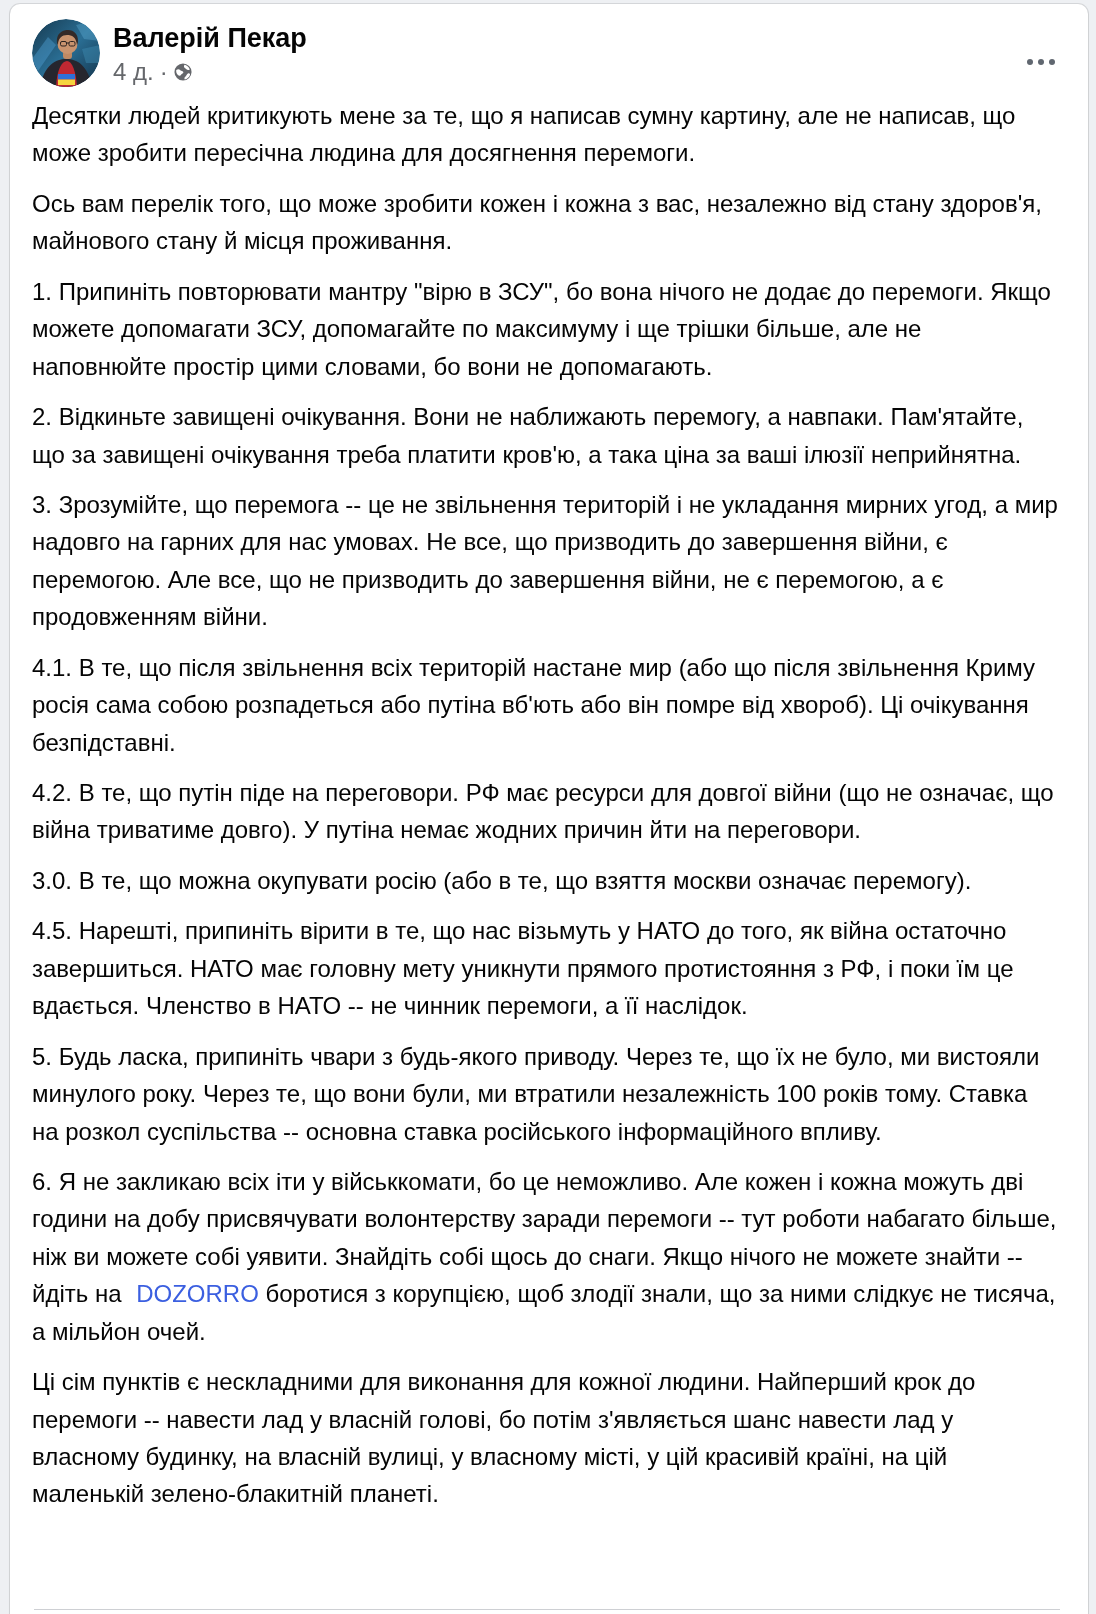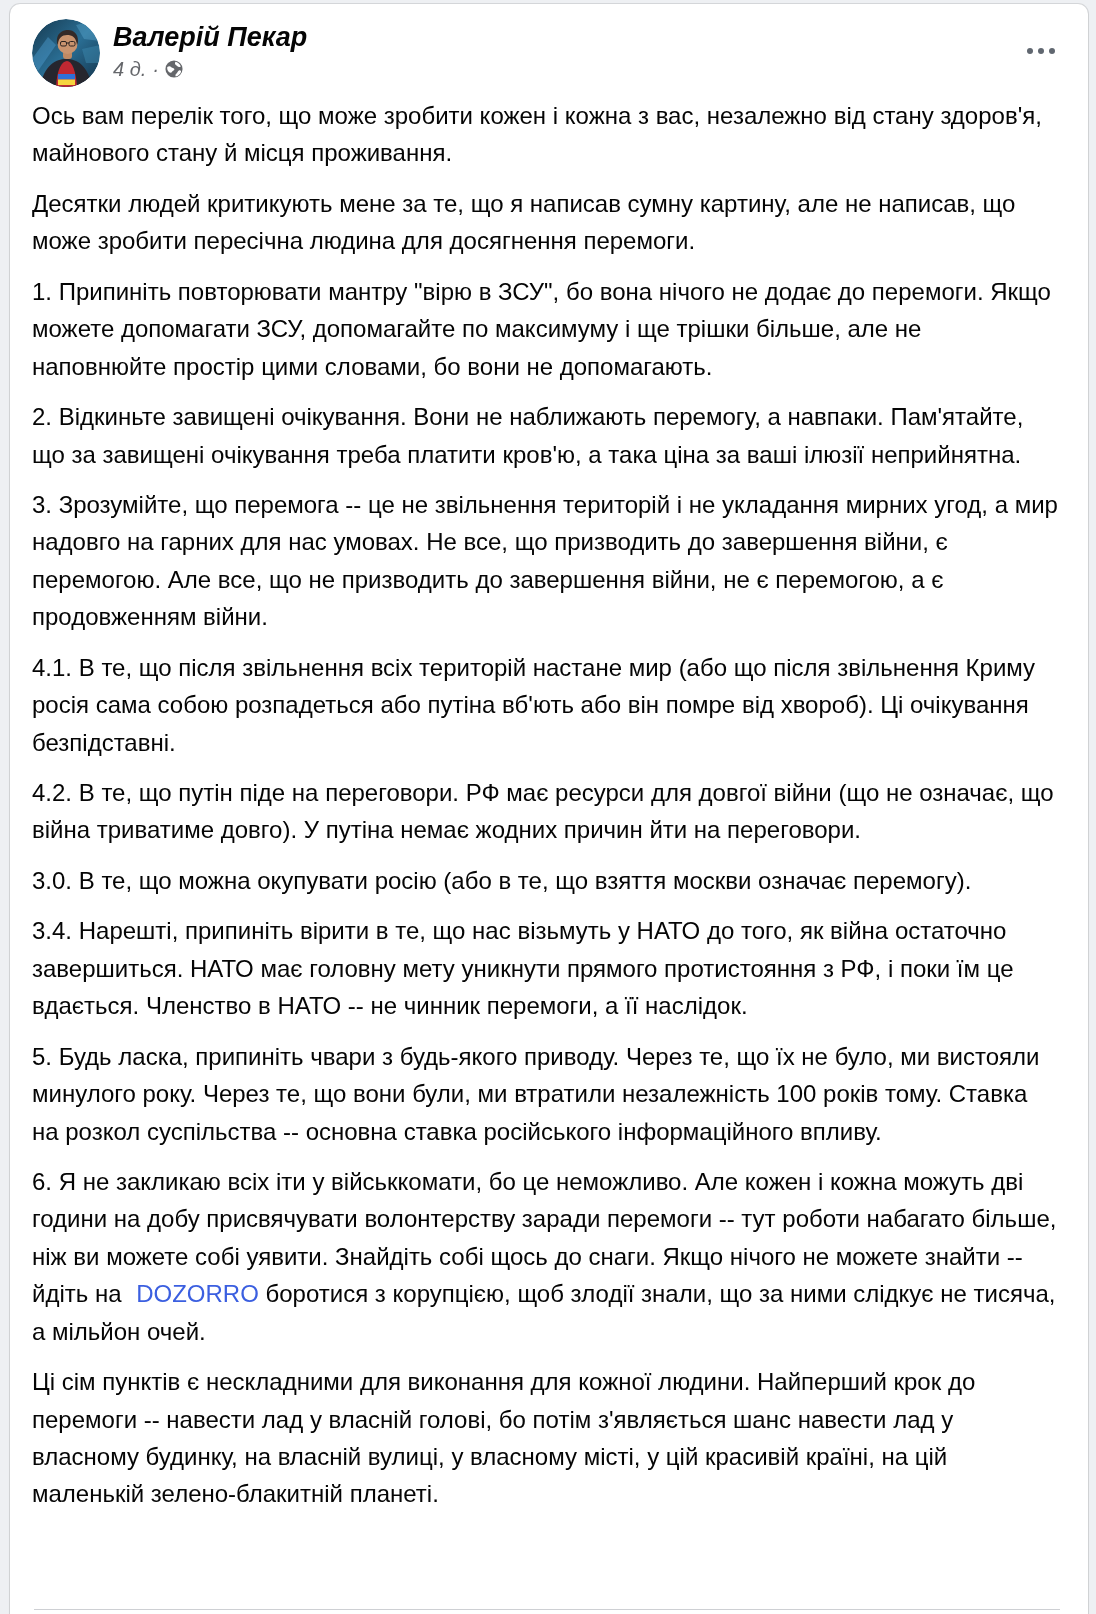--- a/index.html
+++ b/index.html
@@ -15,23 +15,22 @@
     background: #ffffff;
     border-radius: 10px 10px 0 0;
     box-shadow: 0 0 0 1px rgba(0,0,0,0.10), 0 1px 2px rgba(0,0,0,0.10);
     display: flex;
     flex-direction: column;
     overflow: hidden;
   }
   
   .post-header {
     display: flex;
-    align-items: flex-start;
+    align-items: center;
     padding: 15px 20px 0 22px;
-    font-style: italic;
   }
   .avatar {
     width: 68px; height: 68px;
     border-radius: 50%;
     overflow: hidden;
     flex: 0 0 68px;
     display: block;
     cursor: pointer;
   }
   .hinfo { margin-left: 13px; padding-top: 2px; }
@@ -41,21 +40,21 @@
     color: var(--text, #050505);
     text-decoration: none;
     line-height: 1.25;
     display: inline-block;
   }
   .meta {
     margin-top: 3px;
     display: flex;
     align-items: center;
     gap: 6px;
-    font-size: 20px;
+    font-size: 24px;
     color: var(--muted, #65676b);
   }
   .meta a { color: var(--muted, #65676b); text-decoration: none; }
   .globe { display: inline-flex; align-items: center; }
   .more-btn {
     margin-left: auto;
     margin-top: 20px;
     background: none;
     border: none;
     cursor: pointer;
@@ -147,29 +146,29 @@
     <button class="more-btn" aria-label="more">
       <svg width="34" height="12" viewBox="0 0 34 12">
         <circle cx="6" cy="6" r="3" fill="#606770"></circle>
         <circle cx="17" cy="6" r="3" fill="#606770"></circle>
         <circle cx="28" cy="6" r="3" fill="#606770"></circle>
       </svg>
     </button>
   </header>
 
   <div class="post-text">
+      <p>Десятки людей критикують мене за те, що я написав сумну картину, але не написав, що може зробити пересічна людина для досягнення перемоги.</p>
       <p>Ось вам перелік того, що може зробити кожен і кожна з вас, незалежно від стану здоров'я, майнового стану й місця проживання.</p>
-      <p>Десятки людей критикують мене за те, що я написав сумну картину, але не написав, що може зробити пересічна людина для досягнення перемоги.</p>
       <p>1. Припиніть повторювати мантру "вірю в ЗСУ", бо вона нічого не додає до перемоги. Якщо можете допомагати ЗСУ, допомагайте по максимуму і ще трішки більше, але не наповнюйте простір цими словами, бо вони не допомагають.</p>
       <p>2. Відкиньте завищені очікування. Вони не наближають перемогу, а навпаки. Пам'ятайте, що за завищені очікування треба платити кров'ю, а така ціна за ваші ілюзії неприйнятна.</p>
       <p>3. Зрозумійте, що перемога -- це не звільнення територій і не укладання мирних угод, а мир надовго на гарних для нас умовах. Не все, що призводить до завершення війни, є перемогою. Але все, що не призводить до завершення війни, не є перемогою, а є продовженням війни.</p>
       <p>4.1. В те, що після звільнення всіх територій настане мир (або що після звільнення Криму росія сама собою розпадеться або путіна вб'ють або він помре від хвороб). Ці очікування безпідставні.</p>
       <p>4.2. В те, що путін піде на переговори. РФ має ресурси для довгої війни (що не означає, що війна триватиме довго). У путіна немає жодних причин йти на переговори.</p>
       <p>3.0. В те, що можна окупувати росію (або в те, що взяття москви означає перемогу).</p>
-      <p>3.4. Нарешті, припиніть вірити в те, що нас візьмуть у НАТО до того, як війна остаточно завершиться. НАТО має головну мету уникнути прямого протистояння з РФ, і поки їм це вдається. Членство в НАТО -- не чинник перемоги, а її наслідок.</p>
+      <p>4.5. Нарешті, припиніть вірити в те, що нас візьмуть у НАТО до того, як війна остаточно завершиться. НАТО має головну мету уникнути прямого протистояння з РФ, і поки їм це вдається. Членство в НАТО -- не чинник перемоги, а її наслідок.</p>
       <p>5. Будь ласка, припиніть чвари з будь-якого приводу. Через те, що їх не було, ми вистояли минулого року. Через те, що вони були, ми втратили незалежність 100 років тому. Ставка на розкол суспільства -- основна ставка російського інформаційного впливу.</p>
       <p>6. Я не закликаю всіх іти у військкомати, бо це неможливо. Але кожен і кожна можуть дві години на добу присвячувати волонтерству заради перемоги -- тут роботи набагато більше, ніж ви можете собі уявити. Знайдіть собі щось до снаги. Якщо нічого не можете знайти -- йдіть на <a class="post-link" href="#">DOZORRO</a> боротися з корупцією, щоб злодії знали, що за ними слідкує не тисяча, а мільйон очей.</p>
       <p>Ці сім пунктів є нескладними для виконання для кожної людини.  Найперший крок до перемоги -- навести лад у власній голові, бо потім з'являється шанс навести лад у власному будинку, на власній вулиці, у власному місті, у цій красивій країні, на цій маленькій зелено-блакитній планеті.</p>
     </div>
 
   <div class="spacer"></div>
 
   <div class="divider"></div>
 
 </div>

